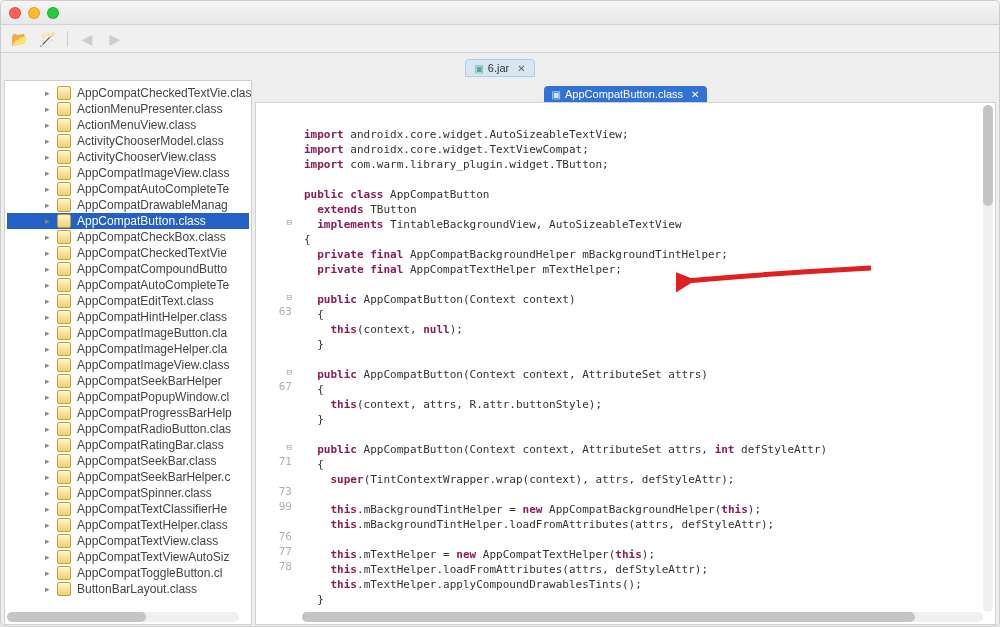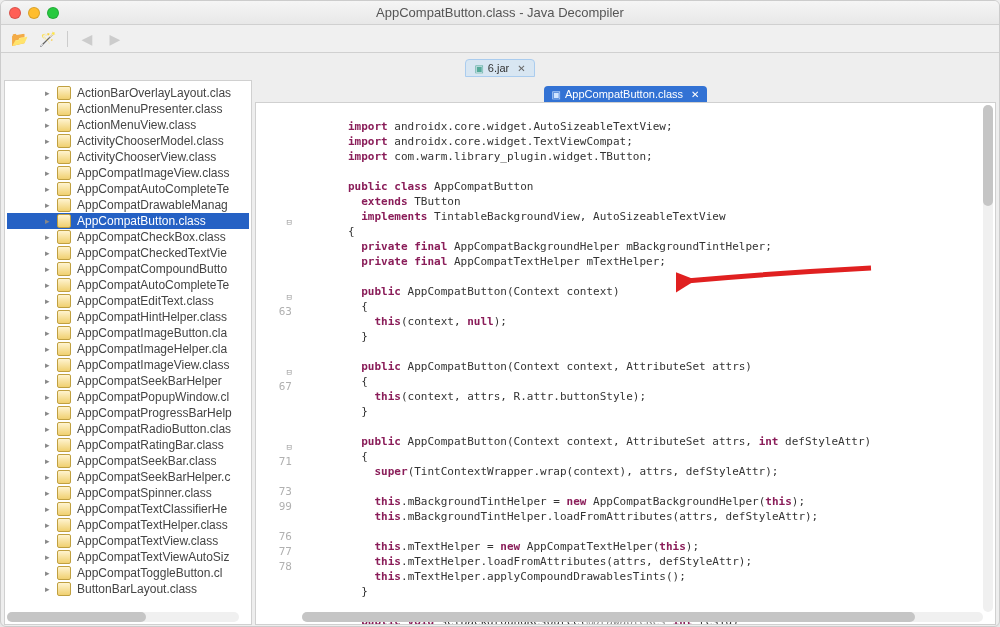--- a/index.html
+++ b/index.html
@@ -42,21 +42,21 @@
 .editor-area { flex: 1; display: flex; flex-direction: column; margin: 3px 3px 3px 0; }
 .editor-tabs { height: 22px; display: flex; justify-content: center; align-items: flex-end; }
 .ed-tab { background: #3272d4; color: #fff; padding: 2px 8px; border-radius: 4px 4px 0 0; font-size: 11px; display: flex; align-items: center; gap: 4px; }
 .ed-tab .ico { color: #cfe4ff; font-size: 10px; }
 .ed-tab .x { color: #fff; margin-left: 4px; font-size: 10px; }
 
 .editor { flex: 1; background: #fff; border: 1px solid #d0d0d0; display: flex; position: relative; overflow: hidden; }
 .gutter { width: 44px; text-align: right; padding: 6px 8px 6px 0; color: #b0b0b0; font-family: "Menlo","Monaco",monospace; font-size: 11px; line-height: 15px; user-select: none; }
 .gutter .ln { height: 15px; }
 .gutter .fold { color: #999; font-size: 9px; }
-.code { flex: 1; padding: 16px 0 6px 4px; font-family: "Menlo","Monaco",monospace; font-size: 11px; line-height: 15px; white-space: pre; color: #333; overflow: hidden; position: relative; margin-left: 44px; }
+.code { flex: 1; padding: 24px 0 6px 4px; font-family: "Menlo","Monaco",monospace; font-size: 11px; line-height: 15px; white-space: pre; color: #333; overflow: hidden; position: relative; }
 .kw { color: #8a1d59; font-weight: bold; }
 .under { }
 .ann { color: #888; }
 
 .arrow { position: absolute; left: 420px; top: 160px; z-index: 10; pointer-events: none; }
 
 .editor-hscroll { position: absolute; bottom: 2px; left: 46px; right: 12px; height: 10px; background: #f0f0f0; border-radius: 5px; }
 .editor-hscroll .thumb { width: 90%; height: 100%; background: #c5c5c5; border-radius: 5px; }
 .editor-vscroll { position: absolute; right: 2px; top: 2px; bottom: 12px; width: 10px; background: #f0f0f0; border-radius: 5px; }
 .editor-vscroll .thumb { height: 20%; width: 100%; background: #c5c5c5; border-radius: 5px; }
@@ -65,21 +65,20 @@
 <body>
 
 <div class="window">
 
   <div class="titlebar">
     <div class="traffic">
       <div class="tl red"></div>
       <div class="tl yellow"></div>
       <div class="tl green"></div>
     </div>
-    <div class="title">AppCompatButton.class - Java Decompiler</div>
   </div>
 
   <div class="toolbar">
     <span class="tbicon">📂</span>
     <span class="tbicon">🪄</span>
     <span style="width:1px;height:16px;background:#ccc;"></span>
     <span class="tbicon" style="color:#ccc;">◀</span>
     <span class="tbicon" style="color:#ccc;">▶</span>
   </div>
 
@@ -91,21 +90,21 @@
     </div>
   </div>
 
   <div class="main">
 
     <div class="sidebar">
       <div class="tree" id="tree">
           <div class="tree-item">
             <span class="chev">▸</span>
             <span class="clsico"></span>
-            <span>ActionBarOverlayLayout.clas</span>
+            <span>AppCompatCheckedTextVie.clas</span>
           </div>
           <div class="tree-item">
             <span class="chev">▸</span>
             <span class="clsico"></span>
             <span>ActionMenuPresenter.class</span>
           </div>
           <div class="tree-item">
             <span class="chev">▸</span>
             <span class="clsico"></span>
             <span>ActionMenuView.class</span>

